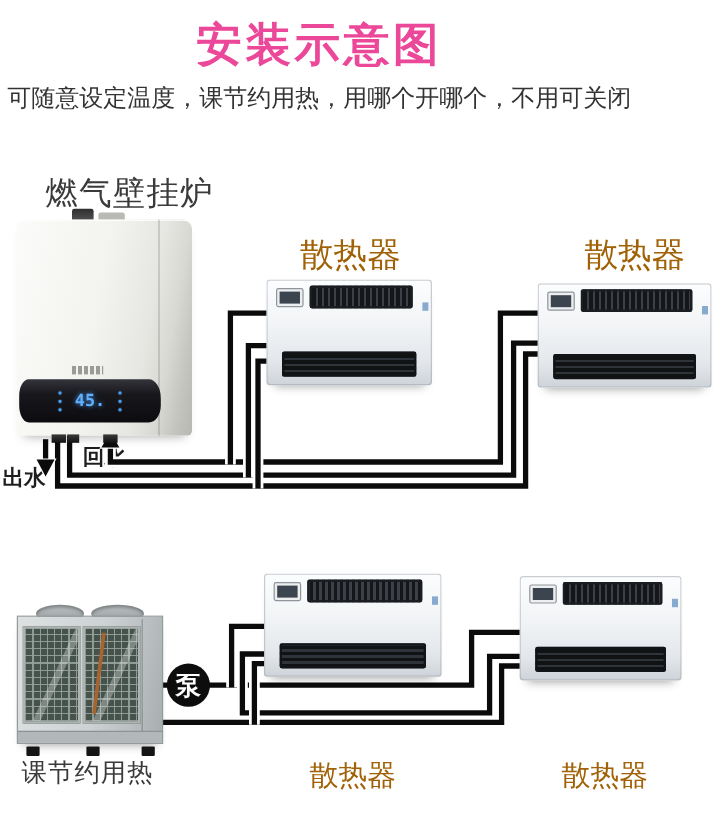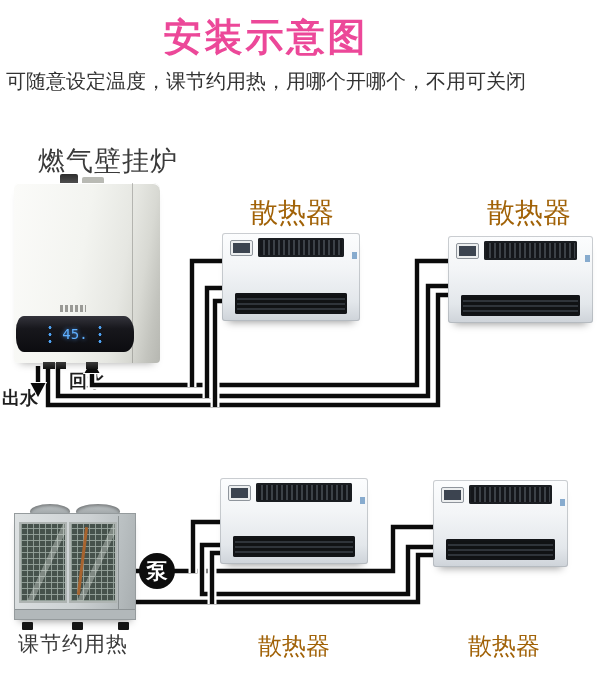--- a/index.html
+++ b/index.html
@@ -44,21 +44,21 @@
   }
   .boiler .seam{position:absolute;right:27px;top:0;bottom:0;width:1px;background:rgba(120,120,115,.45);}
   .boiler .logo{position:absolute;left:46px;top:122px;width:26px;height:7px;
     background:repeating-linear-gradient(90deg,#9a9a96 0 3px,transparent 3px 5px);}
   .boiler .panel{
     position:absolute;left:2px;top:133px;width:118px;height:36px;
     background:linear-gradient(180deg,#34343c 0%,#17171c 35%,#0c0c10 100%);
     border-radius:8px 10px 10px 8px / 14px 16px 14px 14px;
     display:flex;align-items:center;justify-content:center;gap:10px;
   }
-  .led{color:#5fb0ff;font-family:"DejaVu Sans Mono","Liberation Mono",monospace;font-size:14px;font-weight:400;
+  .led{color:#5fb0ff;font-family:"DejaVu Sans Mono","Liberation Mono",monospace;font-size:14px;font-weight:700;
     text-shadow:0 0 4px rgba(80,160,255,.9);}
   .led-dots{width:4px;height:21px;
     background:radial-gradient(circle at 50% 50%, #4da0f0 1.2px, rgba(0,0,0,0) 1.8px) 0 0 / 4px 7px repeat-y;}
   .boiler .stub{position:absolute;bottom:-6px;height:7px;background:linear-gradient(#3b3b3b,#111);}
   .boiler .stub.s1{left:29px;width:12px;}
   .boiler .stub.s2{left:42px;width:10px;}
   .boiler .stub.s3{left:72px;width:12px;}
 
   
   .radiator{position:absolute;z-index:3;border-radius:3px;

